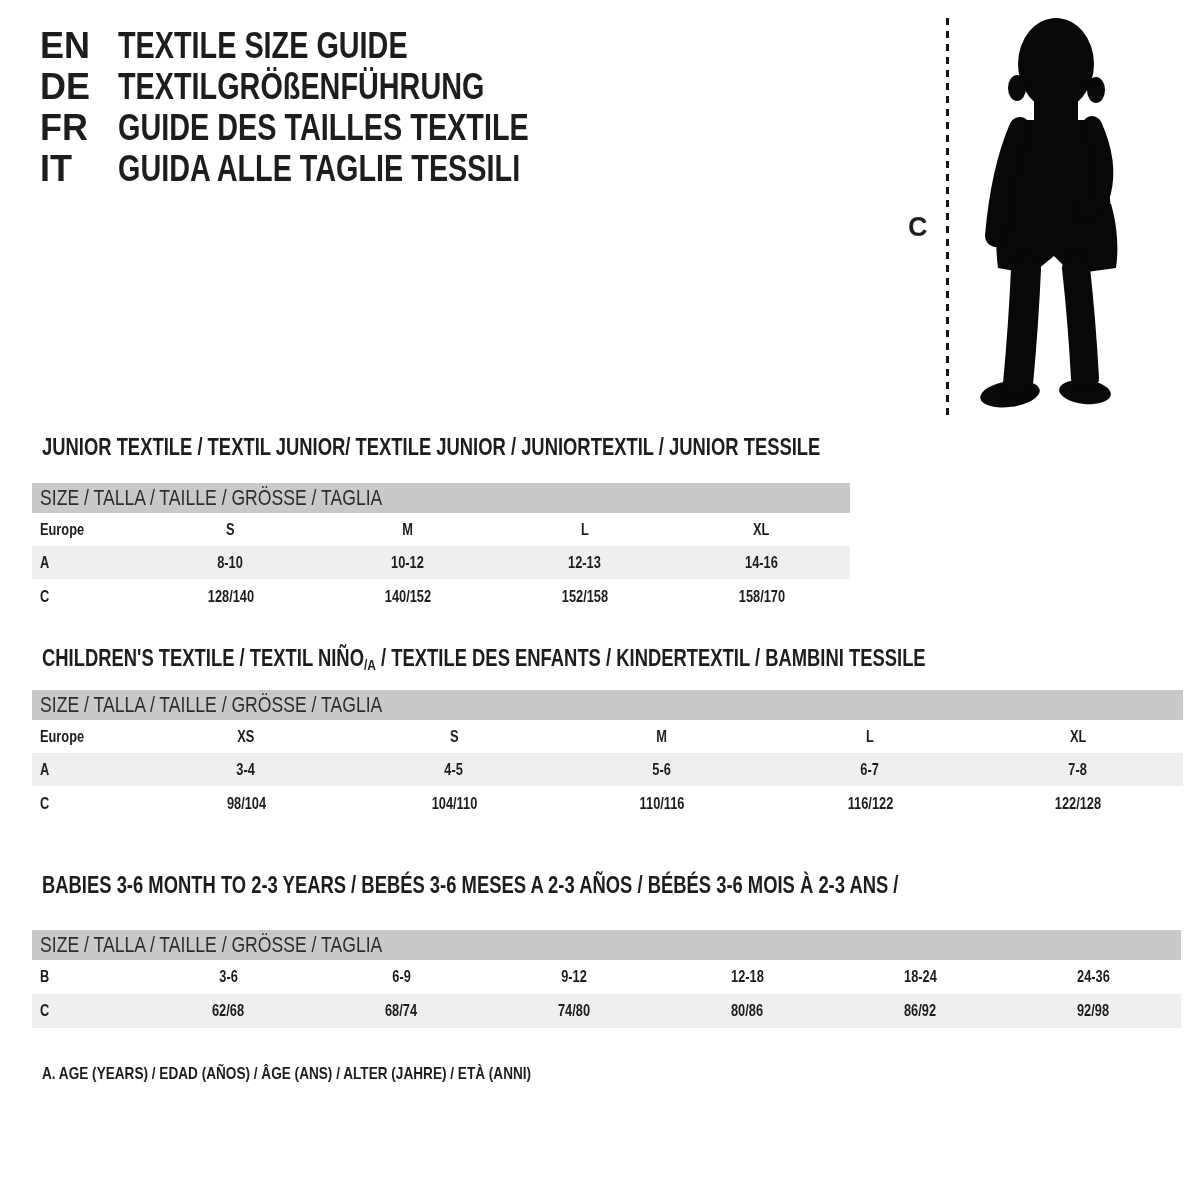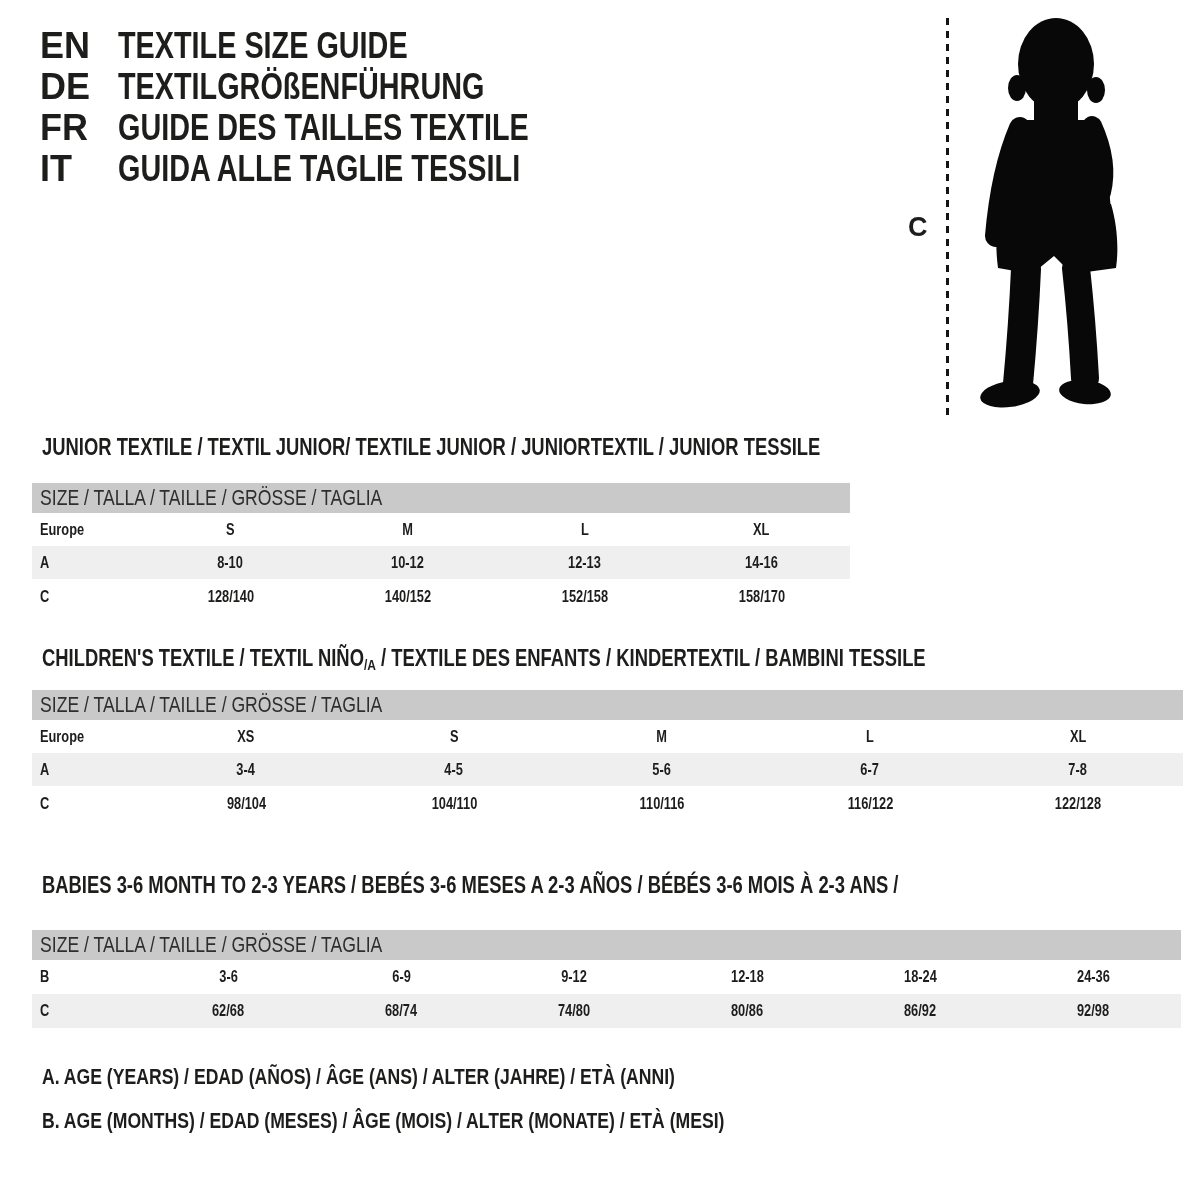--- a/index.html
+++ b/index.html
@@ -38,21 +38,21 @@
   .trow{display:flex;align-items:center;height:33px;font-weight:700;font-size:16px;}
   .trow.tall{height:36px;}
   .trow.alt{background:#efefef;}
   .tcell{text-align:center;}
   .tcell.lbl{text-align:left;padding-left:8px;box-sizing:border-box;}
   .t-junior{width:818px;}   .t-junior .tcell{width:177px;}   .t-junior .tcell.lbl{width:110px;}
   .t-children{width:1151px;}.t-children .tcell{width:208px;} .t-children .tcell.lbl{width:110px;}
   .t-babies{width:1149px;}  .t-babies .tcell{width:173px;}   .t-babies .tcell.lbl{width:110px;}
 
   
-  .legend{position:absolute;left:42px;top:1064px;font-weight:700;font-size:22px;}
+  .legend{position:absolute;left:42px;top:1064px;font-weight:700;font-size:17px;}
   .legend div{height:44px;display:flex;align-items:flex-start;}
 </style>
 </head>
 <body>
 
 <div class="canvas">
 
   <div class="lang">
     <div class="lang-row">
       <span class="lang-code">EN</span>
@@ -182,18 +182,15 @@
       <div class="tcell"><span class="cx">80/86</span></div>
       <div class="tcell"><span class="cx">86/92</span></div>
       <div class="tcell"><span class="cx">92/98</span></div>
     </div>
   </div>
 
   <div class="legend">
     <div>
         <span class="cx l">A. AGE (YEARS) / EDAD (AÑOS) / ÂGE (ANS) / ALTER (JAHRE) / ETÀ (ANNI)</span>
       </div>
-    <div>
-        <span class="cx l">B. AGE (MONTHS) / EDAD (MESES) / ÂGE (MOIS) / ALTER (MONATE) / ETÀ (MESI)</span>
-      </div>
   </div>
 
 </div>
 
 </body></html>

